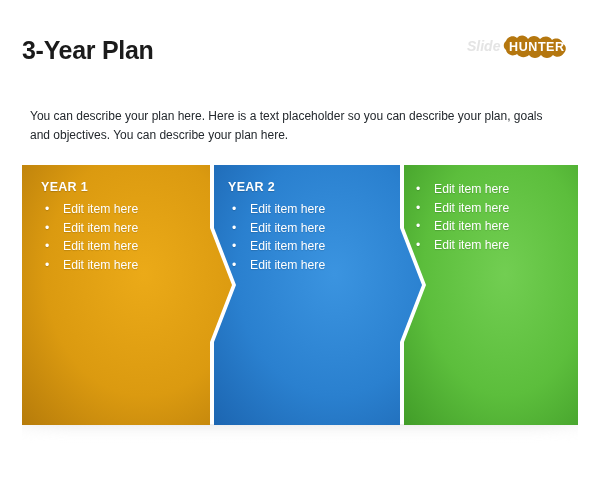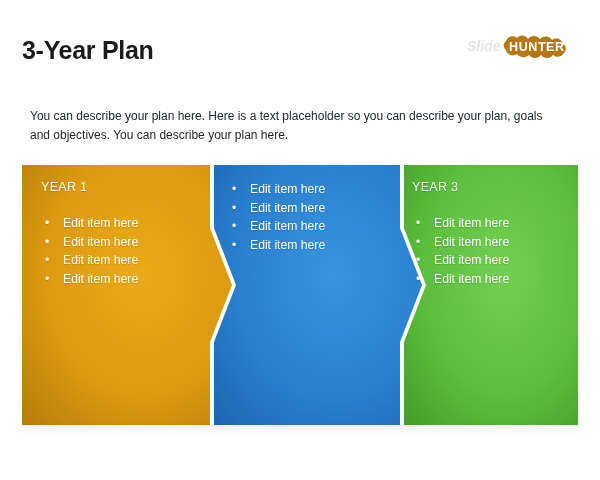--- a/index.html
+++ b/index.html
@@ -49,23 +49,23 @@
   }
   #diagram svg { display:block; pointer-events:auto; }
 
   
   .panel-text {
     position:absolute;
     color:#ffffff;
   }
   .panel-title {
     font-size:12.5px;
-    font-weight:normal;
+    font-weight:bold;
     letter-spacing:0.3px;
-    margin-bottom:20px;
+    margin-bottom:6px;
     text-shadow:0 1px 1px rgba(0,0,0,0.18);
   }
   .bullets { list-style:none; }
   .bullets li {
     font-size:12.2px;
     line-height:18.6px;
     position:relative;
     padding-left:22px;
     text-shadow:0 1px 1px rgba(0,0,0,0.15);
     white-space:nowrap;
@@ -170,29 +170,29 @@
   <div class="panel-title">YEAR 1</div>
   <ul class="bullets">
     <li><span class="bullet-dot">•</span><span>Edit item here</span></li>
     <li><span class="bullet-dot">•</span><span>Edit item here</span></li>
     <li><span class="bullet-dot">•</span><span>Edit item here</span></li>
     <li><span class="bullet-dot">•</span><span>Edit item here</span></li>
   </ul>
 </div>
 
 <div class="panel-text" id="panel-text-2">
+  <div class="panel-title">YEAR 2</div>
   <ul class="bullets">
     <li><span class="bullet-dot">•</span><span>Edit item here</span></li>
     <li><span class="bullet-dot">•</span><span>Edit item here</span></li>
     <li><span class="bullet-dot">•</span><span>Edit item here</span></li>
     <li><span class="bullet-dot">•</span><span>Edit item here</span></li>
   </ul>
 </div>
 
 <div class="panel-text" id="panel-text-3">
-  <div class="panel-title">YEAR 3</div>
   <ul class="bullets">
     <li><span class="bullet-dot">•</span><span>Edit item here</span></li>
     <li><span class="bullet-dot">•</span><span>Edit item here</span></li>
     <li><span class="bullet-dot">•</span><span>Edit item here</span></li>
     <li><span class="bullet-dot">•</span><span>Edit item here</span></li>
   </ul>
 </div>
 
 </body></html>

